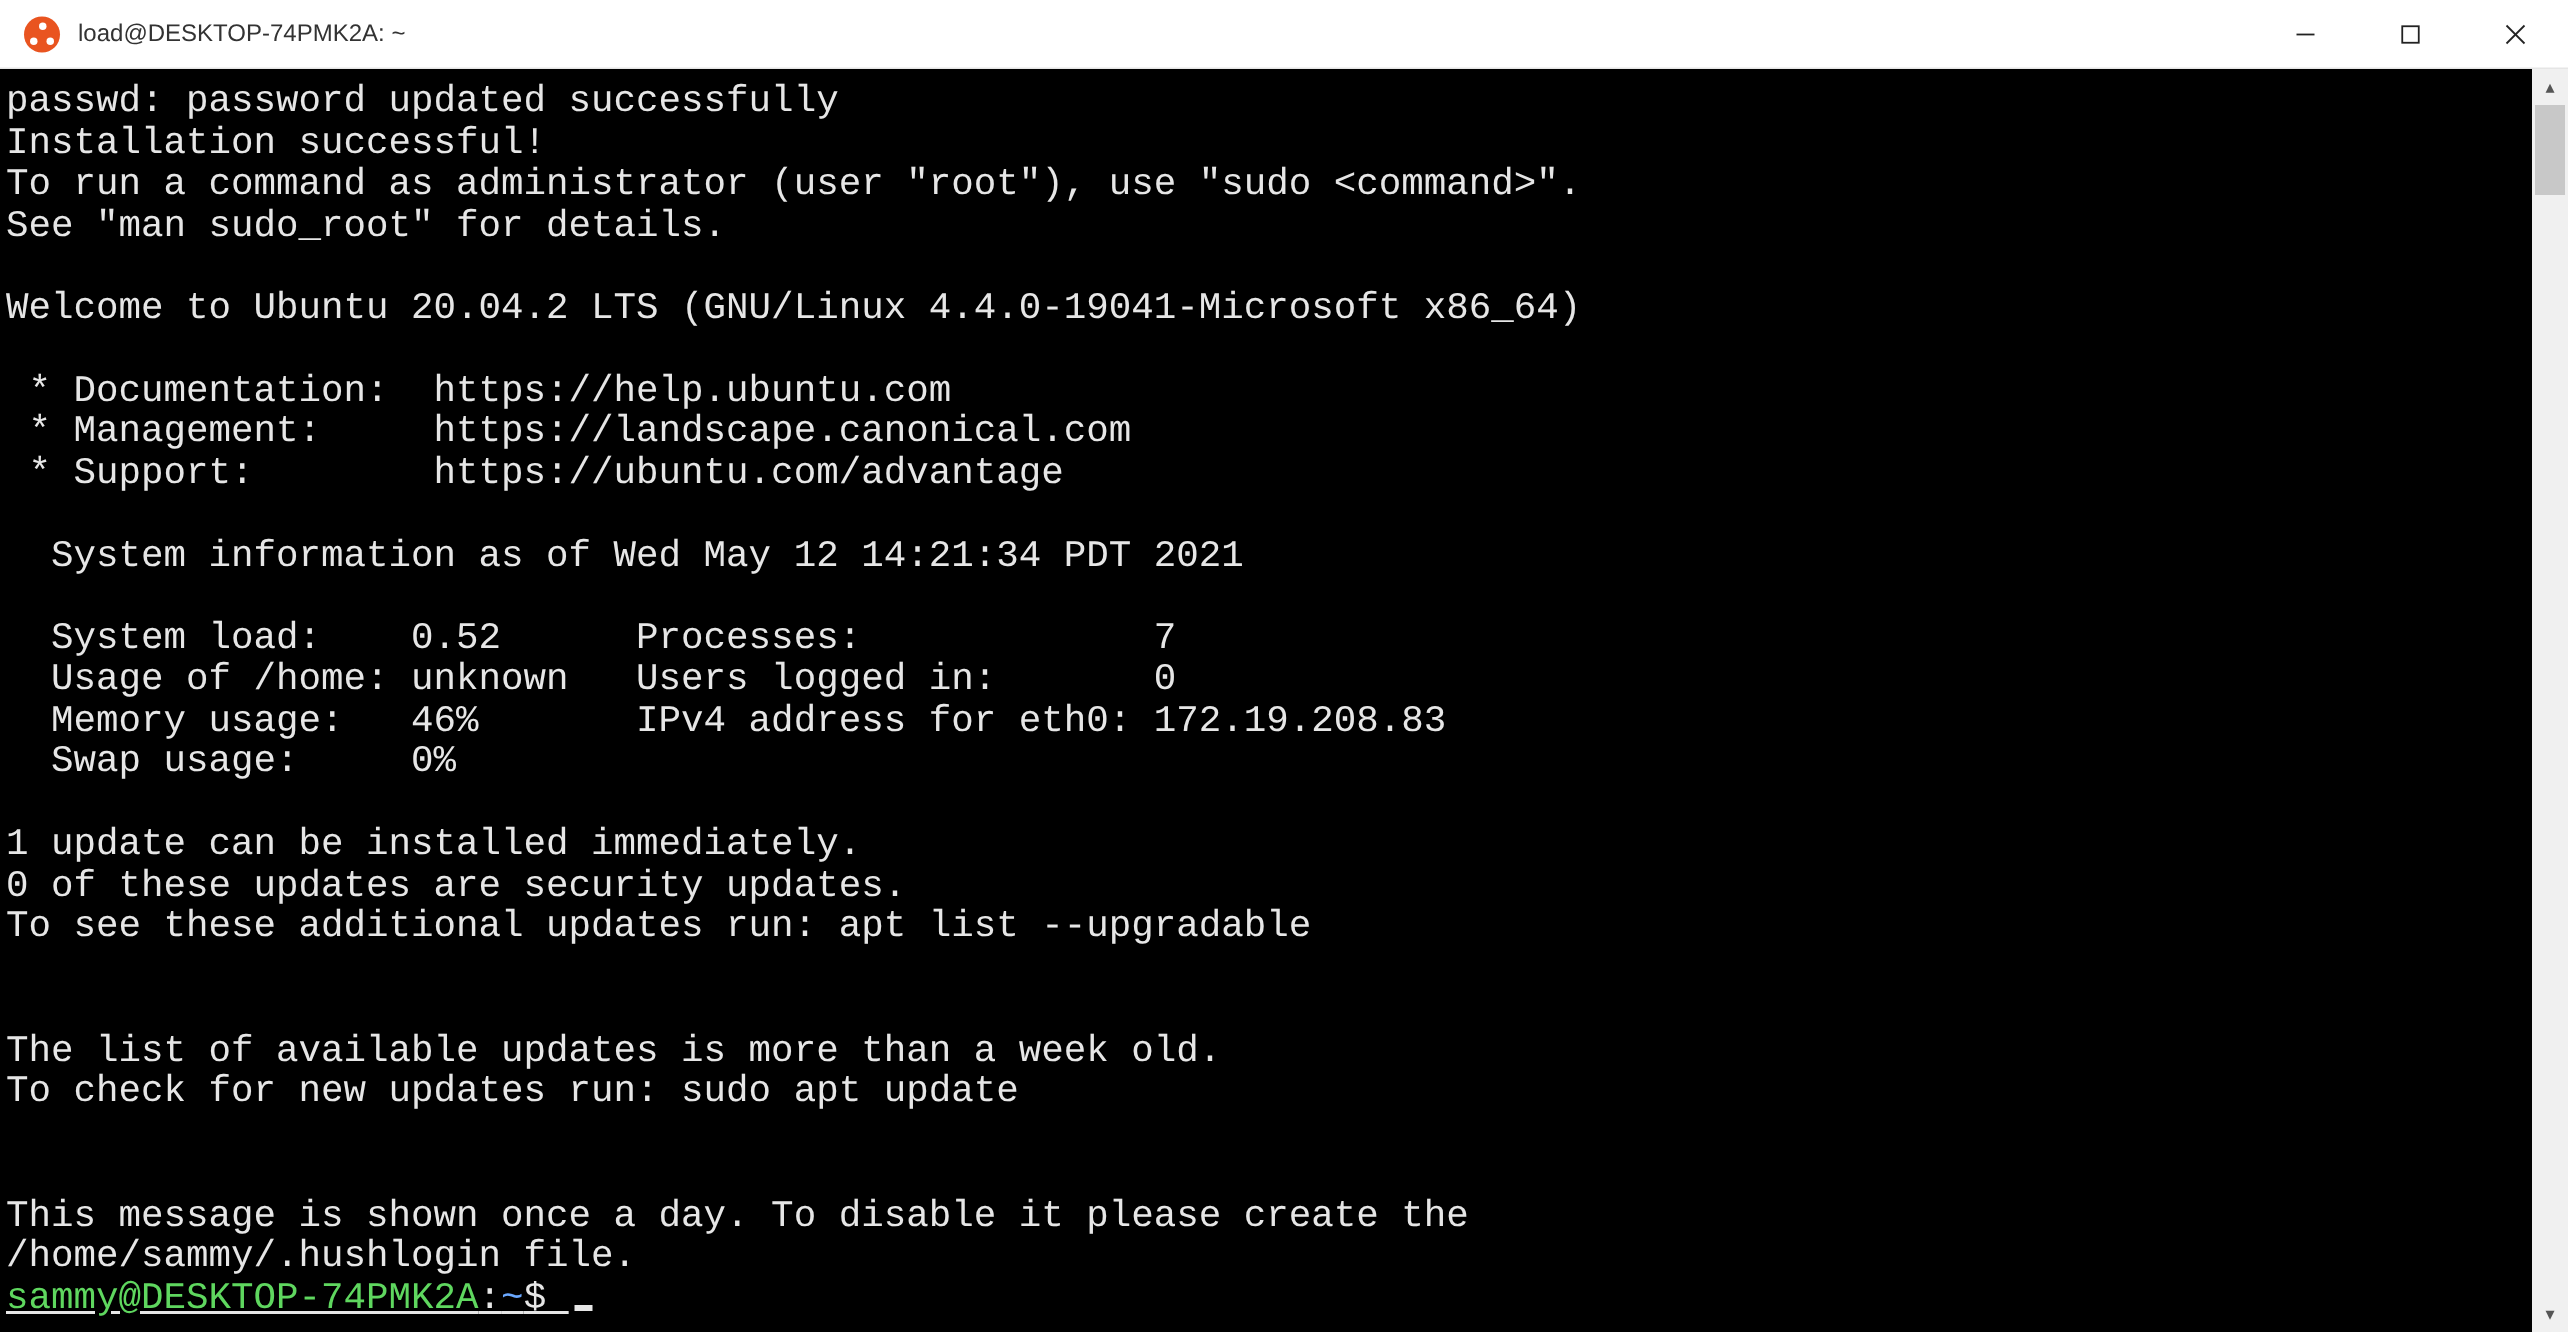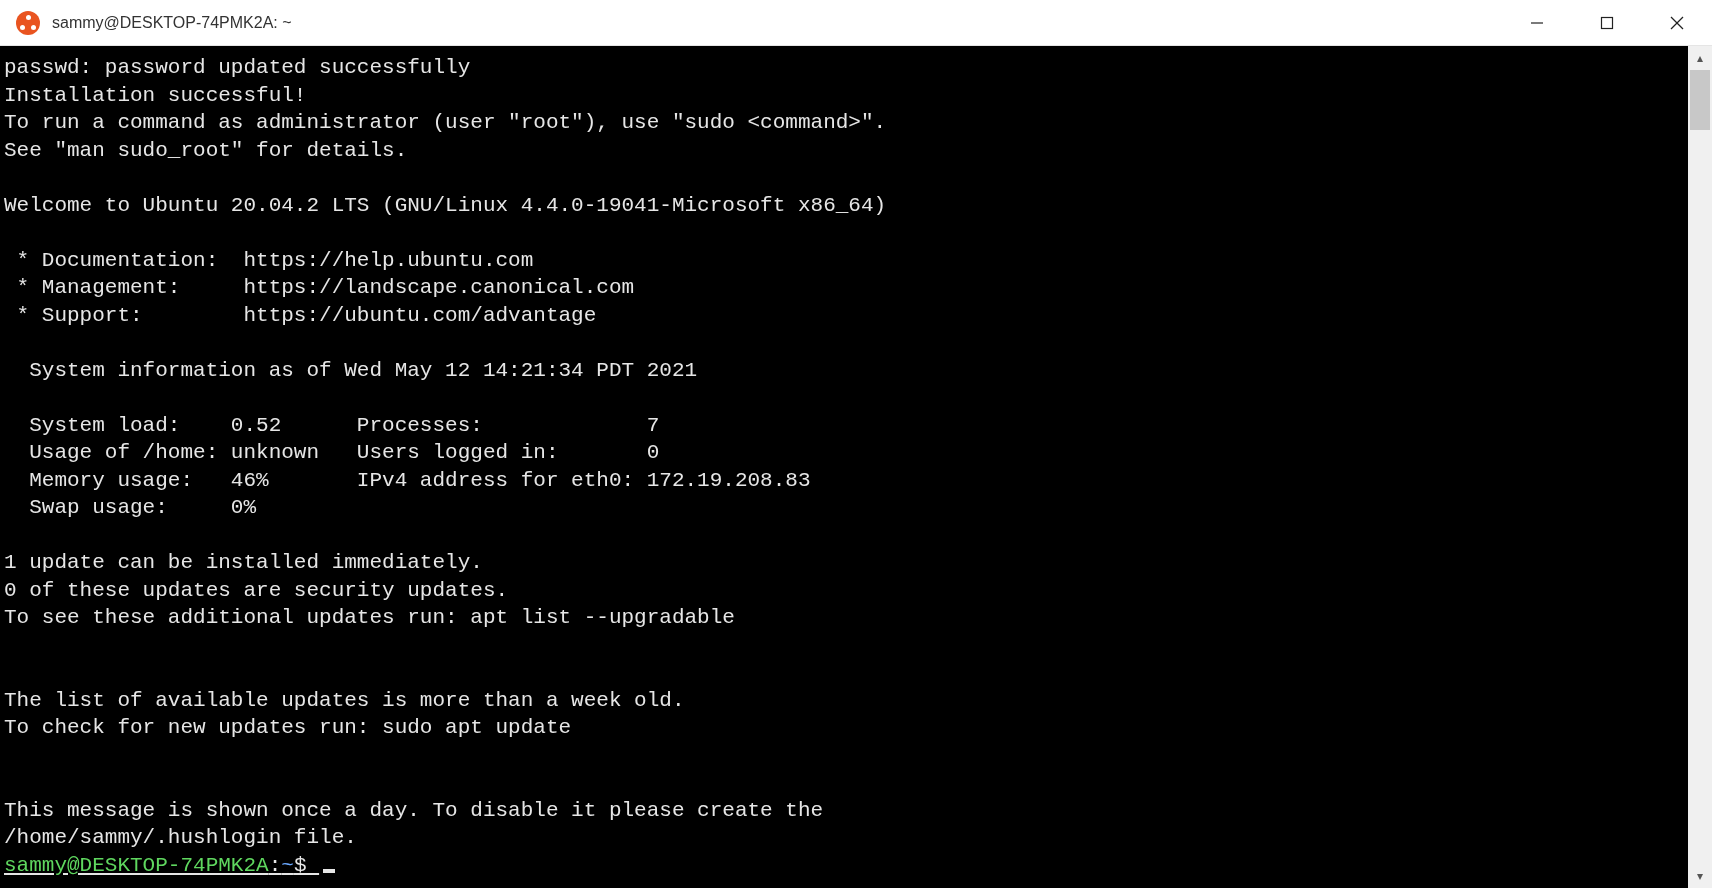--- a/index.html
+++ b/index.html
@@ -69,21 +69,21 @@
       position: relative;
       height: calc(888px - 46px);
       background: #000000;
     }
     .terminal {
       position: absolute;
       inset: 0 24px 0 0; 
       padding: 8px 16px 0 4px;
       color: #e6e6e6;
       font-family: "Consolas", "Courier New", monospace;
-      font-size: 21px;
+      font-size: 25px;
       line-height: 27.5px;
       white-space: pre;
       overflow: hidden;
     }
     .terminal .blank { height: 27.5px; }
 
     .prompt-line { white-space: pre; text-decoration: underline; }
     .prompt-user { color: #5fd75f; }
     .prompt-path { color: #6aa8ff; }
     .prompt-sep  { color: #e6e6e6; }
@@ -134,21 +134,21 @@
     }
   </style>
 </head>
 <body>
 
 <div class="titlebar">
   <div class="titlebar-left">
     <div class="app-icon">
         <span class="dot3"></span>
       </div>
-    <span class="title-text">sammy@DESKTOP-74PMK2A: ~</span>
+    <span class="title-text">load@DESKTOP-74PMK2A: ~</span>
   </div>
   <div class="win-controls">
     <div class="win-btn">
       <svg width="14" height="14" viewBox="0 0 14 14">
           <line x1="1" y1="7" x2="13" y2="7"></line>
         </svg>
     </div>
     <div class="win-btn">
       <svg width="14" height="14" viewBox="0 0 14 14">
           <rect x="1.5" y="1.5" width="11" height="11"></rect>

